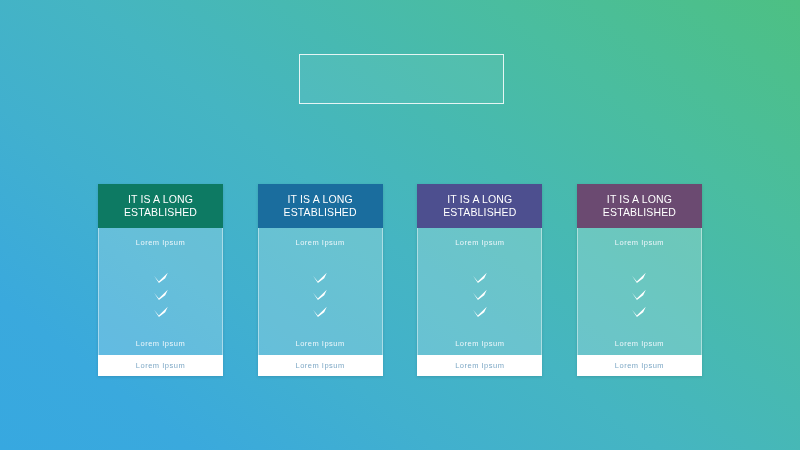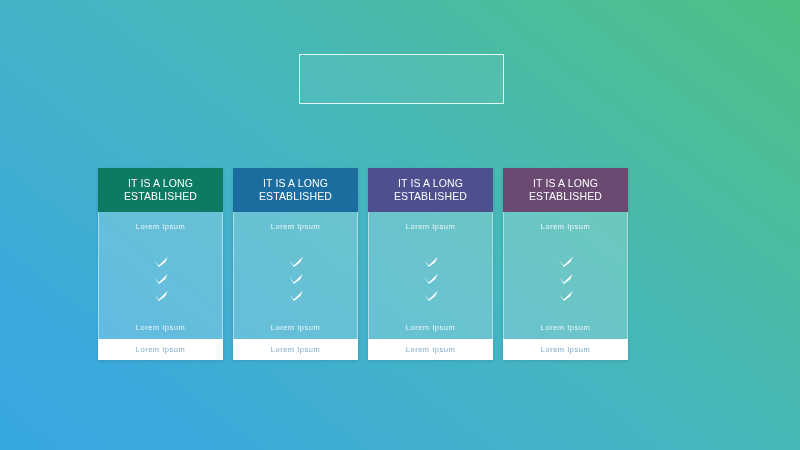--- a/index.html
+++ b/index.html
@@ -47,22 +47,22 @@
     line-height: 50px;
     text-align: center;
     color: rgba(255,255,255,0.0);
     font-size: 13px;
   }
 
   
   #cards {
     position: absolute;
     left: 98px;
-    top: 168px;
-    width: 530px;
+    top: 184px;
+    width: 604px;
     height: 192px;
     display: flex;
     justify-content: space-between;
   }
 
   .card {
     width: 125px;
     height: 192px;
     display: flex;
     flex-direction: column;

